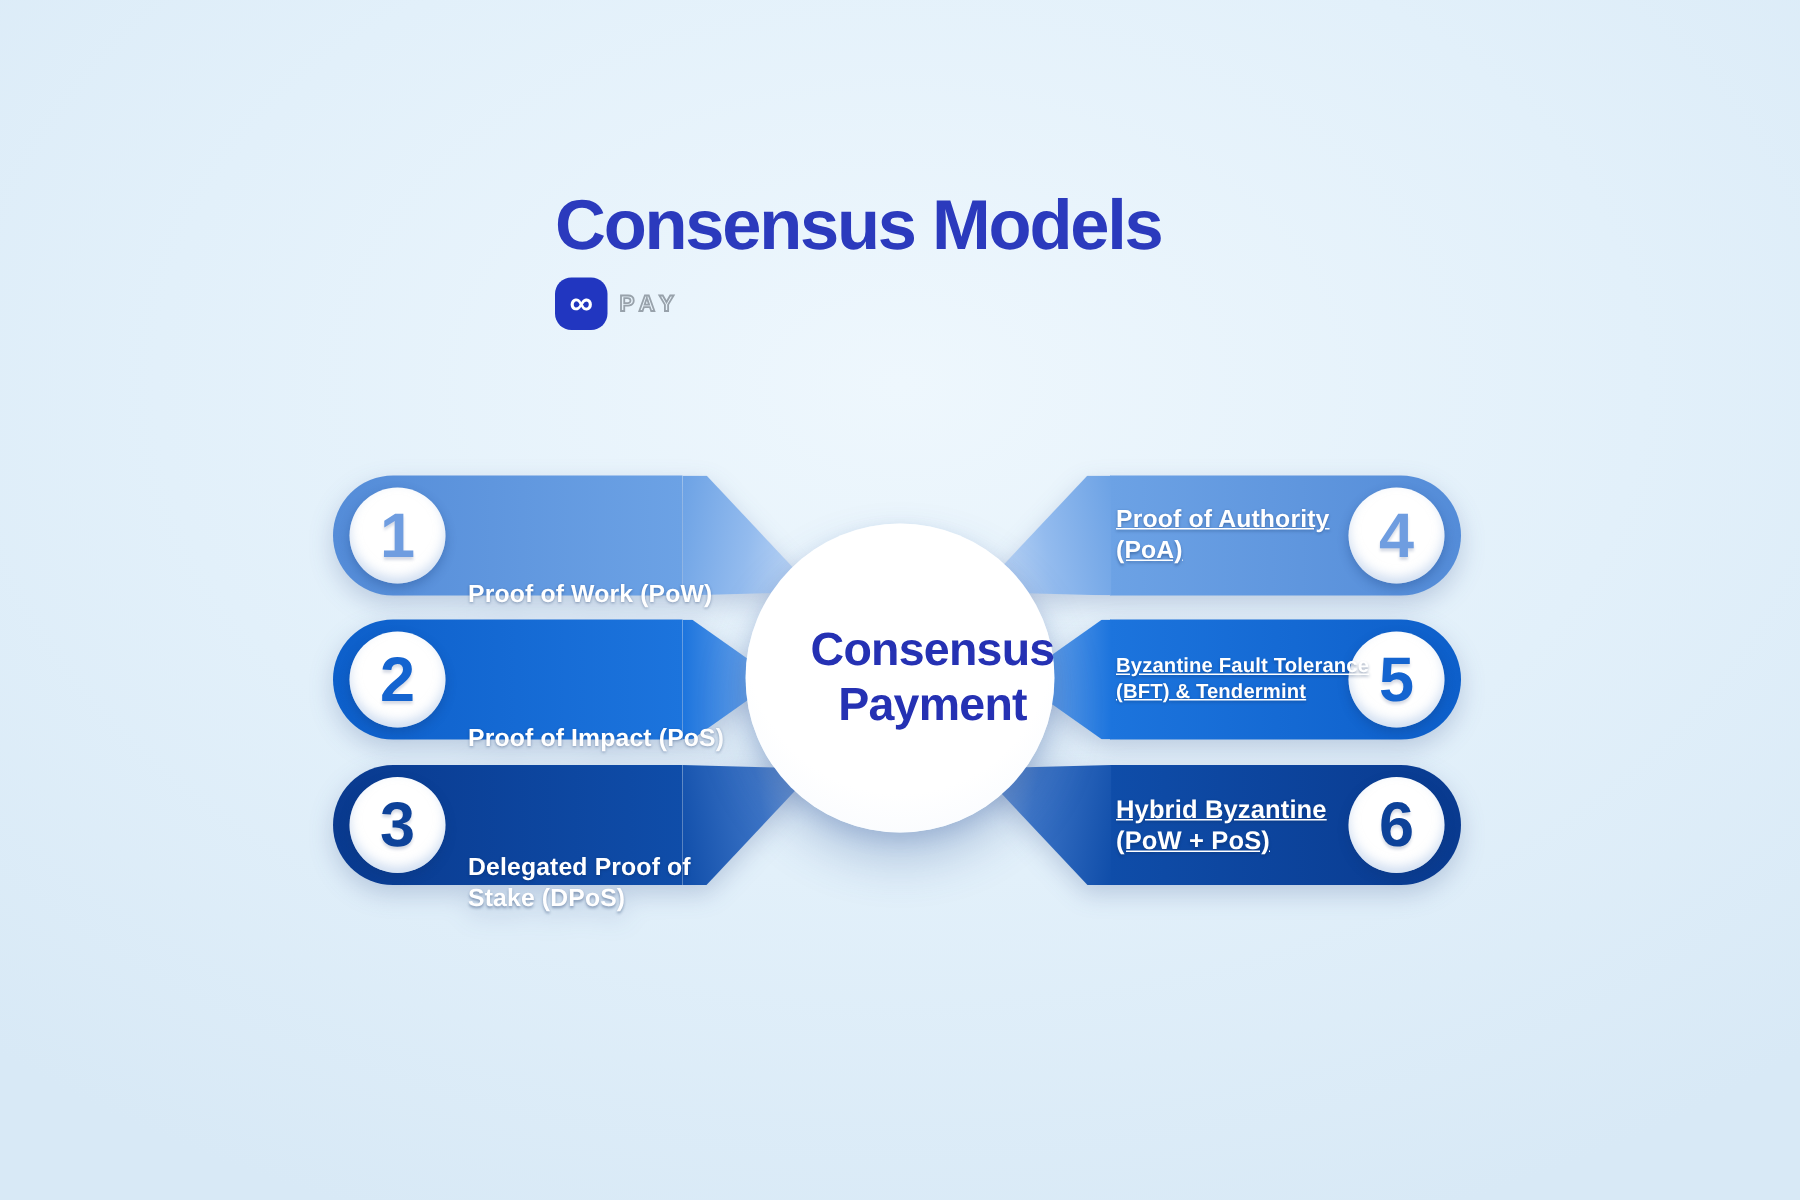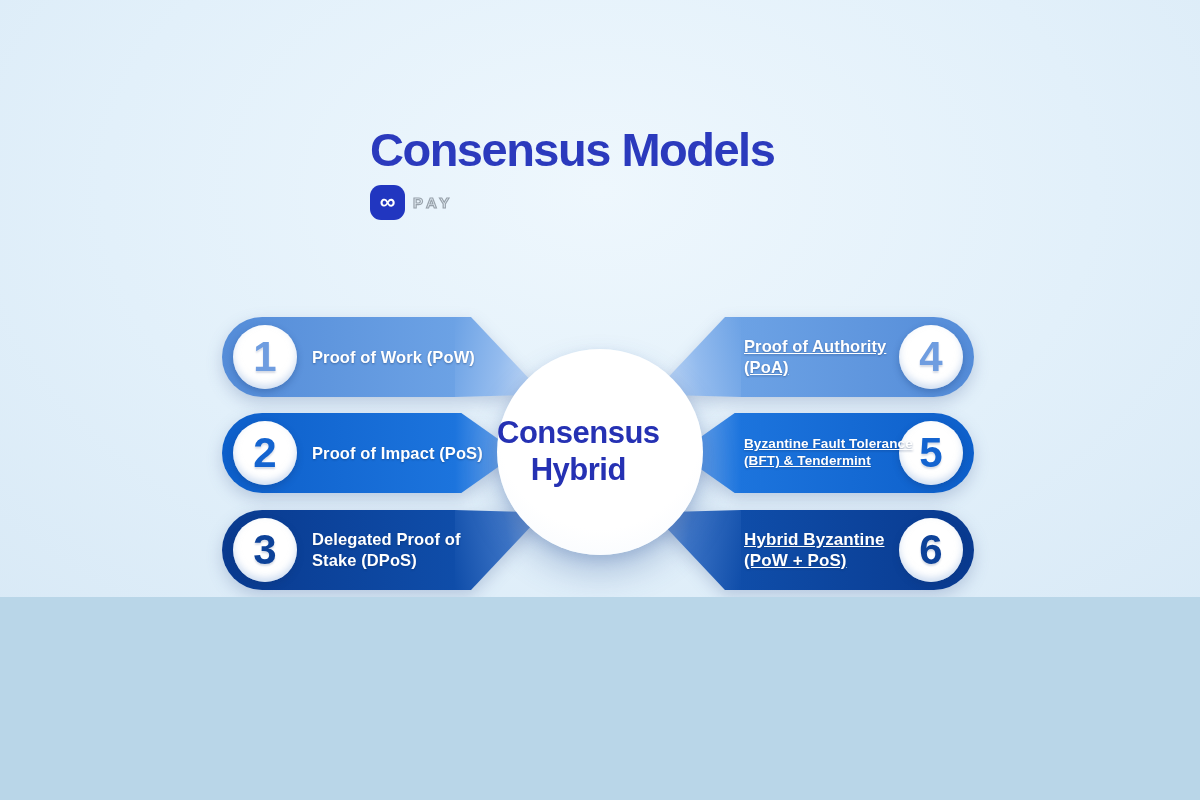--- a/index.html
+++ b/index.html
@@ -1,17 +1,17 @@
 <!DOCTYPE html>
 <html><head>
 <meta charset="utf-8">
 <style>
   html,body{margin:0;padding:0;background:#b9d6e8;}
   .canvas{
-    position:relative;width:1200px;height:597px;overflow:hidden;
+    position:relative;width:1200px;height:800px;overflow:hidden;
     font-family:"Liberation Sans","DejaVu Sans",sans-serif;
     background:radial-gradient(ellipse 900px 600px at 50% 32%, #eef7fd 0%, #e2f0fa 55%, #d8e9f6 100%);
   }
 
   
   .header{position:absolute;left:370px;top:126px;width:480px;}
   .title{font-size:47px;font-weight:800;letter-spacing:-1.5px;color:#2b3abd;line-height:1.02;}
   .subtitle{font-size:25px;font-weight:500;color:#3d4247;letter-spacing:-0.3px;margin-top:5px;}
   .brand{display:flex;align-items:center;gap:8px;margin-top:11px;}
   .brand-square{
@@ -77,33 +77,33 @@
   .left .num{left:11px;}
   .right .num{right:11px;}
   .r1 .num{color:#6f9de0;} .r2 .num{color:#1464d0;} .r3 .num{color:#0d4299;}
 
   
   .label{
     position:absolute;top:0;height:80px;display:flex;align-items:center;
     color:#ffffff;font-weight:700;font-size:16.5px;line-height:1.25;
     text-shadow:0 1px 2px rgba(10,40,90,0.4);letter-spacing:0.1px;z-index:2;
   }
-  .left .label{left:90px;}
+  .left .label{left:90px;margin-top:39px;}
   .right .label{left:92px;text-decoration:underline;}
   .b1 .label,.b2 .label{white-space:nowrap;}
   .b3 .label{width:158px;}
   .b4 .label{width:152px;}
   .b5 .label{width:186px;font-size:13.5px;}
   .b6 .label{width:162px;font-size:17px;}
 
   
   .center-circle{
     position:absolute;left:497px;top:349px;width:206px;height:206px;border-radius:50%;
     background:radial-gradient(circle at 50% 38%, #ffffff 62%, #f4f8fd 100%);
-    display:flex;align-items:center;justify-content:flex-start;text-align:center;z-index:5;
+    display:flex;align-items:center;justify-content:flex-end;text-align:center;z-index:5;
     box-shadow:0 18px 32px rgba(60,95,160,0.30), 0 5px 12px rgba(60,95,160,0.18);
   }
   .center-title{font-size:31px;font-weight:800;color:#2531b3;line-height:1.18;letter-spacing:-0.5px;}
 </style>
 </head>
 <body>
 
 <div class="canvas">
 
   <div class="header">
@@ -152,17 +152,17 @@
   <div class="banner right r3 b6">
     <div class="body"></div>
     <div class="tip"></div>
     <div class="num">6</div>
     <div class="label">Hybrid Byzantine (PoW + PoS)</div>
   </div>
 
   <div class="center-circle">
     <div class="center-title">
       <span>Consensus</span><br>
-      <span>Hybrid</span>
+      <span>Payment</span>
     </div>
   </div>
 
 </div>
 
 </body></html>

